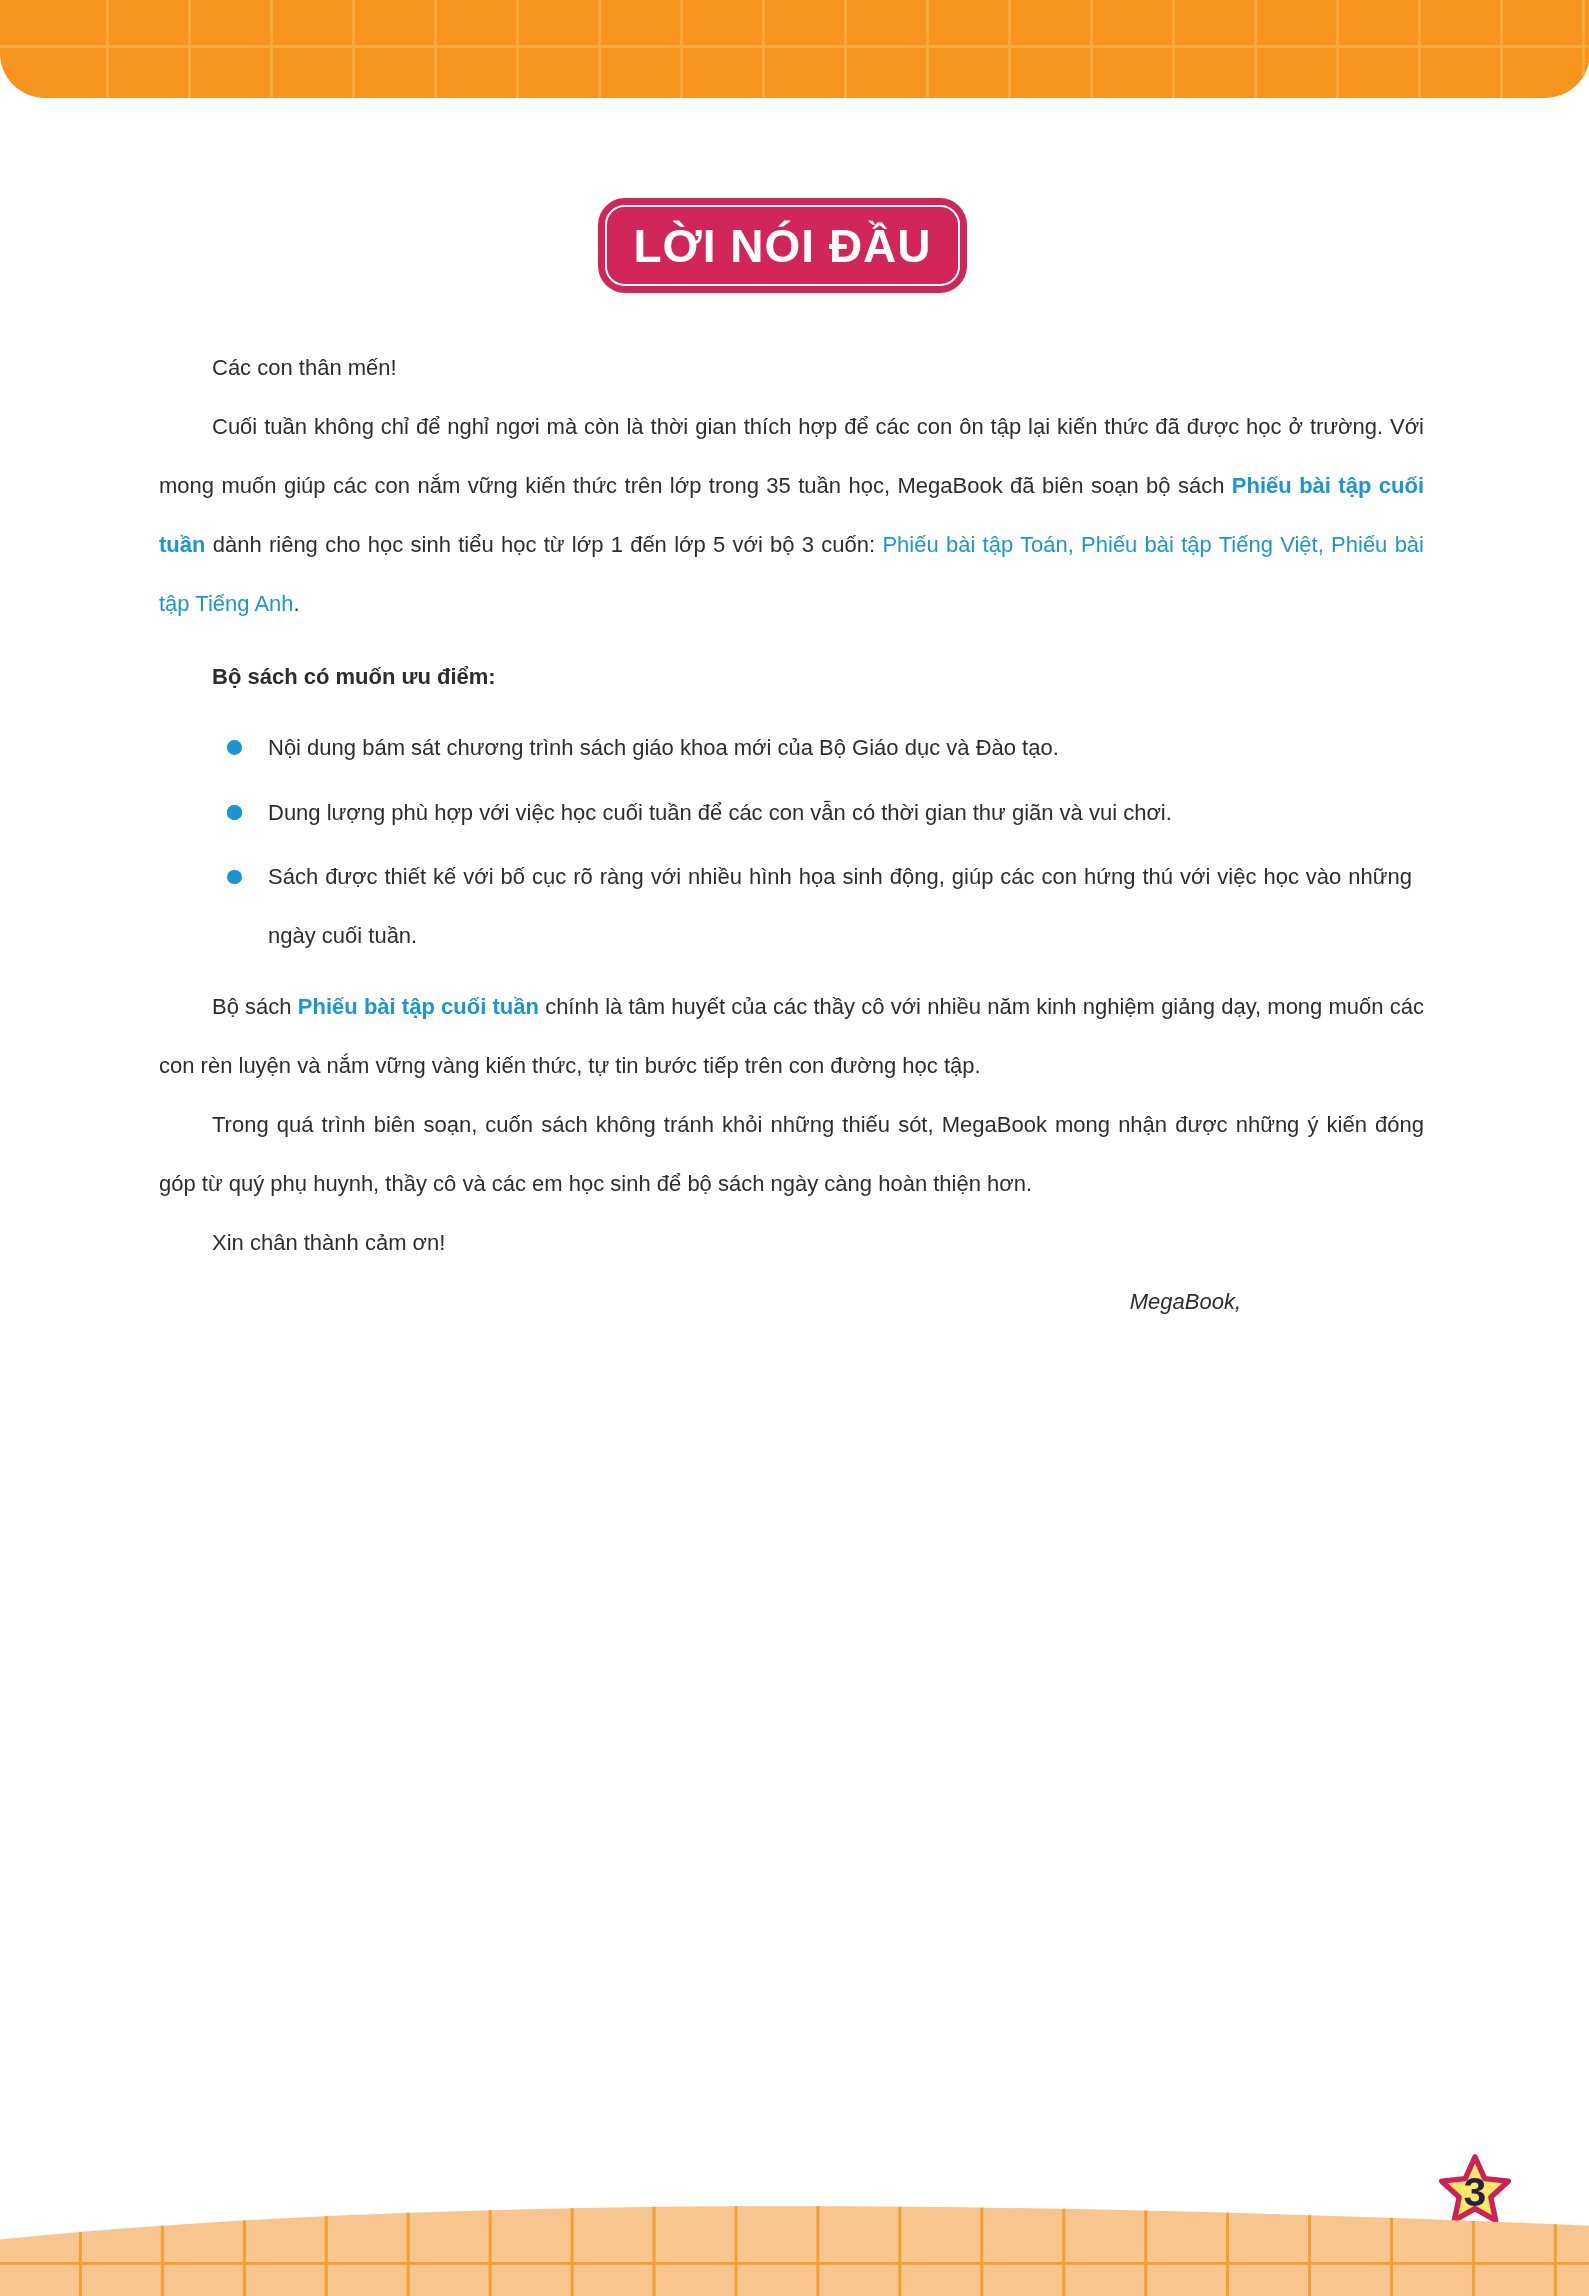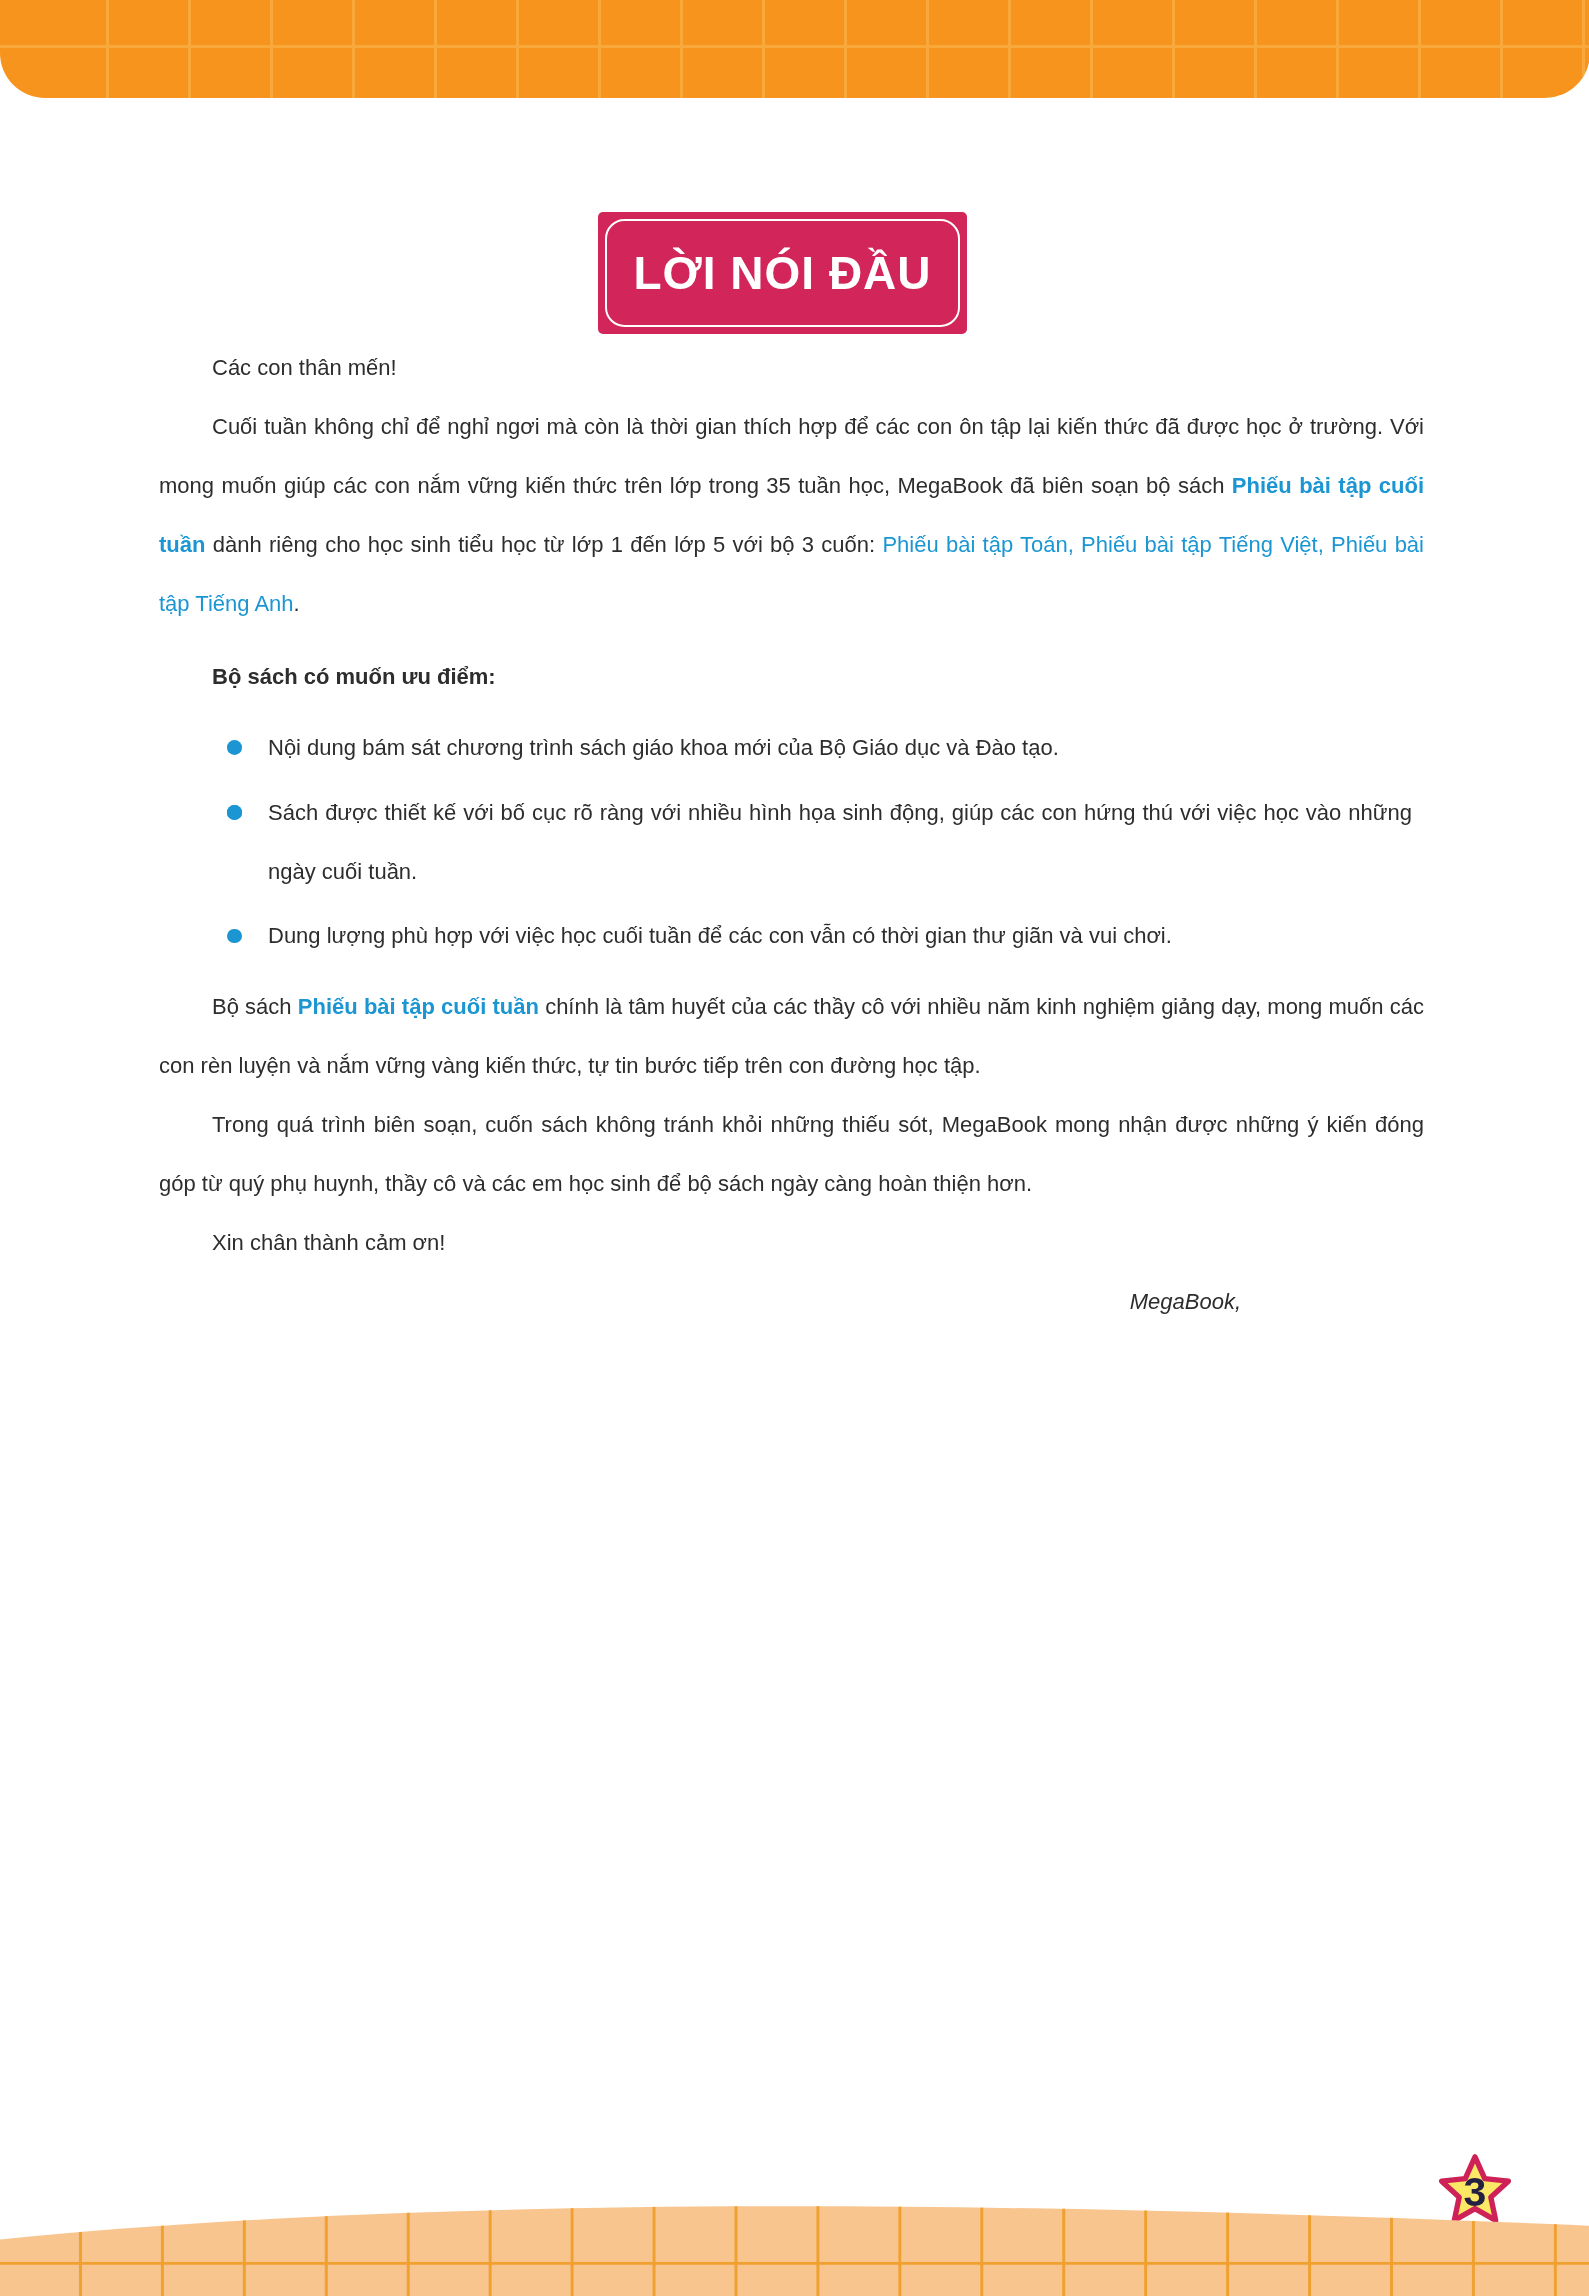--- a/index.html
+++ b/index.html
@@ -32,23 +32,23 @@
   .top-band .vlines{
     position:absolute;inset:0;
     background-image:repeating-linear-gradient(90deg,transparent 0px,transparent 79px,var(--band-grid) 79px,var(--band-grid) 82px);
     background-position:27px 0;
   }
   .top-band .hline{
     position:absolute;left:0;top:45px;width:100%;height:2.9px;background:var(--band-grid);
   }
   
   .title-badge{
-    position:absolute;left:598px;top:212px;width:369px;height:122px;
+    position:absolute;left:598px;top:198px;width:369px;height:95px;
     background:var(--badge-pink);
-    border-radius:5px;
+    border-radius:27px;
     display:flex;align-items:center;justify-content:center;
   }
   .title-badge::before{
     content:"";position:absolute;inset:6.8px;border:2.9px solid #ffffff;border-radius:19.5px;
   }
   .title-badge .title-text{
     position:relative;color:#ffffff;font-weight:bold;font-size:46px;letter-spacing:1px;
   }
   
   .content{
@@ -100,25 +100,25 @@
     <ul class="features">
       <li>
         <span class="dot"></span>
         <span>Nội dung bám sát chương trình sách giáo khoa mới của Bộ Giáo dục và Đào tạo.</span>
       </li>
       <li>
         <span class="dot"></span>
       </li>
       <li>
         <span class="dot"></span>
-        <span>Sách được thiết kế với bố cục rõ ràng với nhiều hình họa sinh động, giúp các con hứng thú với việc học vào những ngày cuối tuần.</span>
+        <span>Dung lượng phù hợp với việc học cuối tuần để các con vẫn có thời gian thư giãn và vui chơi.</span>
       </li>
       <li>
         <span class="dot"></span>
-        <span>Dung lượng phù hợp với việc học cuối tuần để các con vẫn có thời gian thư giãn và vui chơi.</span>
+        <span>Sách được thiết kế với bố cục rõ ràng với nhiều hình họa sinh động, giúp các con hứng thú với việc học vào những ngày cuối tuần.</span>
       </li>
     </ul>
 
     <p class="para"><span>Bộ sách </span><span class="seg-blue-bold">Phiếu bài tập cuối tuần</span><span> chính là tâm huyết của các thầy cô với nhiều năm kinh nghiệm giảng dạy, mong muốn các con rèn luyện và nắm vững vàng kiến thức, tự tin bước tiếp trên con đường học tập.</span></p>
     <p class="para"><span>Trong quá trình biên soạn, cuốn sách không tránh khỏi những thiếu sót, MegaBook mong nhận được những ý kiến đóng góp từ quý phụ huynh, thầy cô và các em học sinh để bộ sách ngày càng hoàn thiện hơn.</span></p>
     <p class="para"><span>Xin chân thành cảm ơn!</span></p>
     <p class="signature">MegaBook,</p>
   </div>
 
   <div class="page-star">

